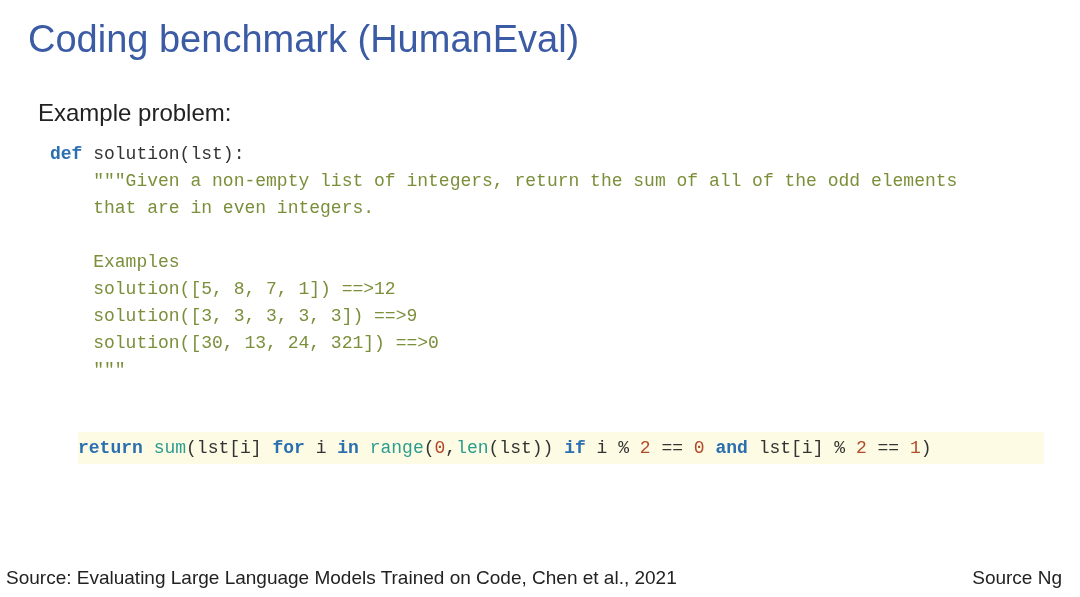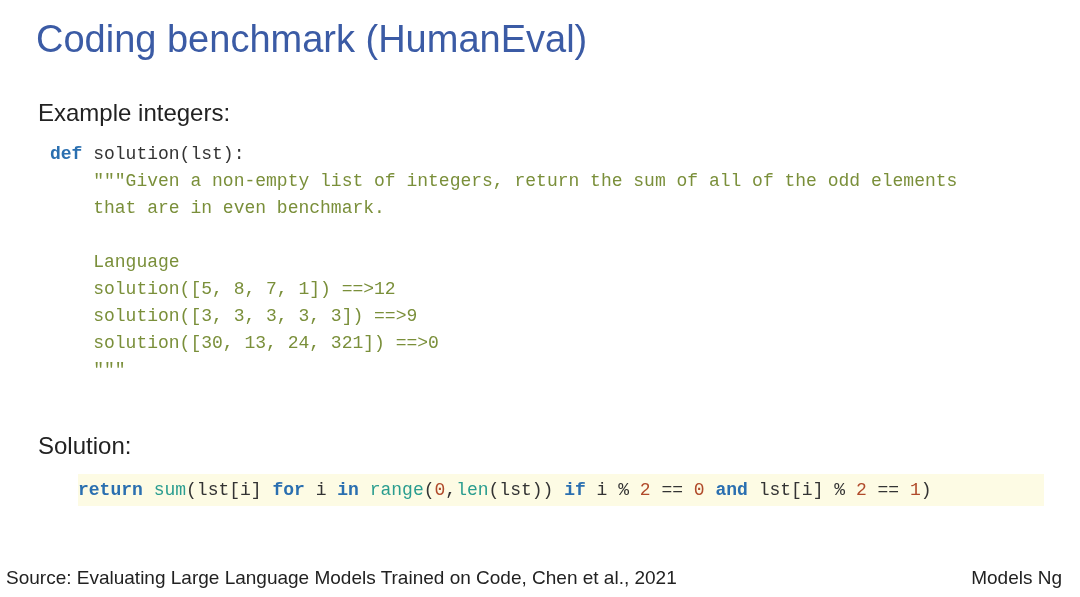--- a/index.html
+++ b/index.html
@@ -12,21 +12,21 @@
       height: 597px;
       background: #ffffff;
       font-family: Arial, Helvetica, sans-serif;
       position: relative;
       overflow: hidden;
     }
     .slide-title {
       color: #3b5ba5;
       font-size: 38px;
       font-weight: 400;
-      padding: 18px 0 0 36px;
+      padding: 18px 0 0 28px;
     }
     .section-label {
       color: #222;
       font-size: 24px;
       font-weight: 400;
       padding-left: 38px;
     }
     .section-example {
       margin-top: 38px;
     }
@@ -70,33 +70,32 @@
       color: #222;
       gap: 32px;
     }
   </style>
 </head>
 <body>
 
 <div class="slide-title">Coding benchmark (HumanEval)</div>
 
 <div class="section-example">
-  <div class="section-label">Example integers:</div>
+  <div class="section-label">Example problem:</div>
   <div class="code-block"><span class="tok-keyword">def</span><span class="tok-def"> solution(lst):</span>
 <span class="tok-docstring">    """Given a non-empty list of integers, return the sum of all of the odd elements</span>
-<span class="tok-docstring">    that are in even benchmark.</span>
+<span class="tok-docstring">    that are in even integers.</span>
 <span class="tok-docstring"></span>
-<span class="tok-docstring">    Language</span>
+<span class="tok-docstring">    Examples</span>
 <span class="tok-docstring">    solution([5, 8, 7, 1]) ==&gt;12</span>
 <span class="tok-docstring">    solution([3, 3, 3, 3, 3]) ==&gt;9</span>
 <span class="tok-docstring">    solution([30, 13, 24, 321]) ==&gt;0</span>
 <span class="tok-docstring">    """</span></div>
 </div>
 
 <div class="section-solution">
-  <div class="section-label">Solution:</div>
   <div class="solution-row"><span class="tok-keyword">return</span><span> </span><span class="tok-builtin">sum</span><span>(lst[i] </span><span class="tok-keyword">for</span><span> i </span><span class="tok-keyword">in</span><span> </span><span class="tok-builtin">range</span><span>(</span><span class="tok-number">0</span><span>,</span><span class="tok-builtin">len</span><span>(lst)) </span><span class="tok-keyword">if</span><span> i % </span><span class="tok-number">2</span><span> == </span><span class="tok-number">0</span><span> </span><span class="tok-keyword">and</span><span> lst[i] % </span><span class="tok-number">2</span><span> == </span><span class="tok-number">1</span><span>)</span></div>
 </div>
 
 <div class="footer">
   <div>Source: Evaluating Large Language Models Trained on Code, Chen et al., 2021</div>
-  <div>Models Ng</div>
+  <div>Source Ng</div>
 </div>
 
 </body></html>

